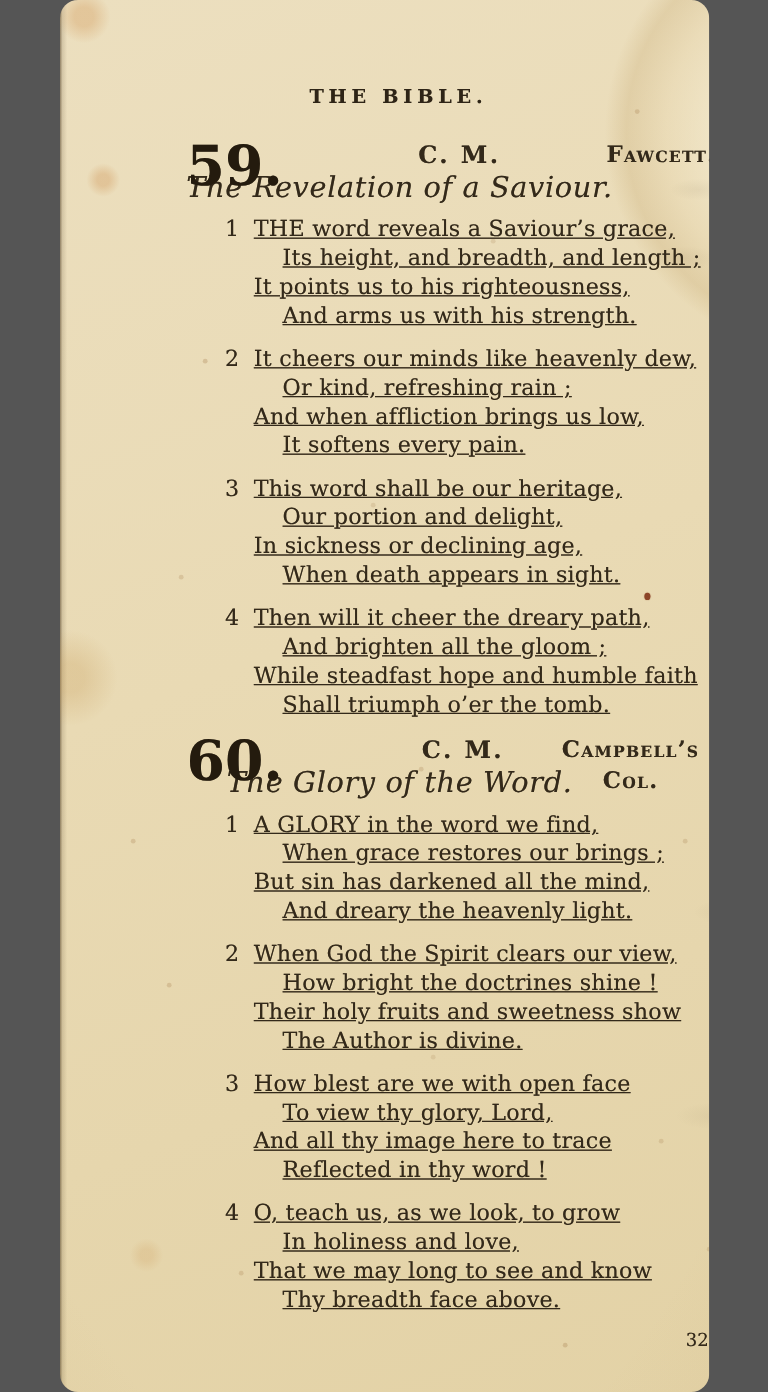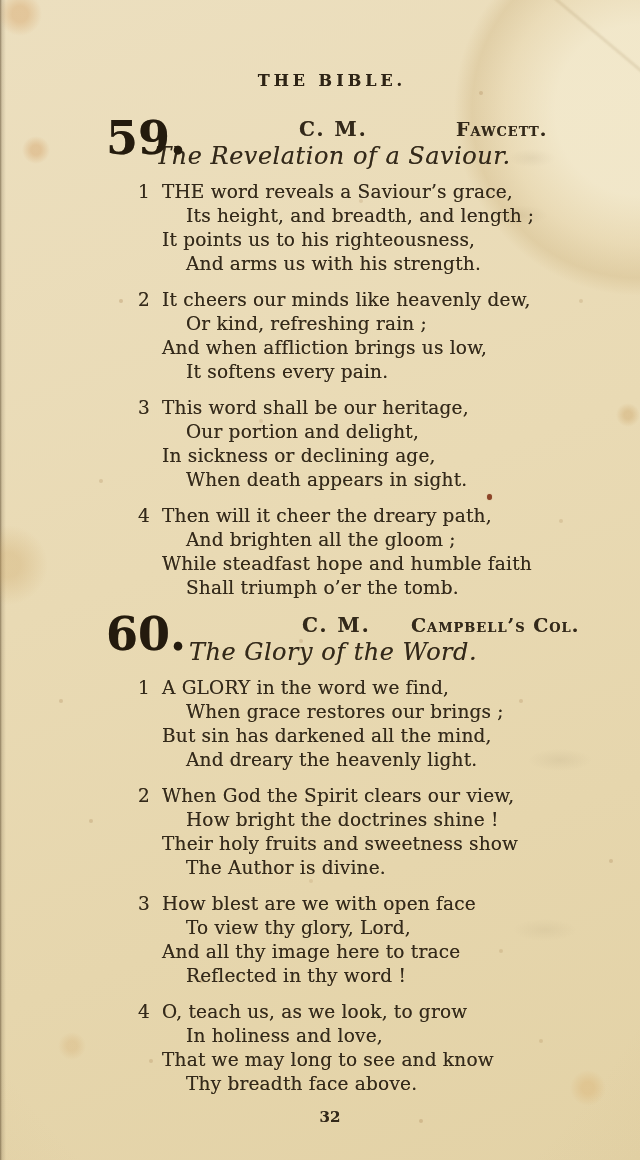--- a/index.html
+++ b/index.html
@@ -1,18 +1,18 @@
 <!DOCTYPE html>
 <html><head>
 <meta charset="utf-8">
 <style>
   html,body { margin:0; padding:0; background:#555; }
   .page {
     position:relative;
-    width:640px; height:1160px;
+    width:541px; height:1160px;
     margin:0 auto;
     overflow:hidden;
     font-family:"DejaVu Serif","Liberation Serif",serif;
     color:#33291a;
     background-color:#e9dab6;
     background-image:
       
       radial-gradient(circle at 640px 110px, rgba(247,240,216,0.55) 0 85px, rgba(233,215,175,0.25) 135px, rgba(172,132,62,0.16) 168px, rgba(172,132,62,0) 186px),
       
       radial-gradient(circle at 20px 14px, rgba(205,140,70,0.30) 0 8px, rgba(205,140,70,0) 22px),
@@ -25,20 +25,21 @@
       radial-gradient(ellipse 34px 13px at 532px 158px, rgba(90,70,40,0.10), rgba(90,70,40,0) 70%),
       radial-gradient(ellipse 40px 14px at 520px 215px, rgba(90,70,40,0.08), rgba(90,70,40,0) 70%),
       radial-gradient(ellipse 46px 16px at 560px 760px, rgba(90,70,40,0.07), rgba(90,70,40,0) 70%),
       radial-gradient(ellipse 46px 16px at 545px 930px, rgba(90,70,40,0.06), rgba(90,70,40,0) 70%),
       
       linear-gradient(90deg, rgba(70,52,26,0.55) 0px, rgba(70,52,26,0.15) 2px, rgba(70,52,26,0) 6px),
       
       radial-gradient(ellipse 130% 120% at 48% 42%, rgba(250,244,222,0) 55%, rgba(170,135,75,0.20) 100%),
       
       linear-gradient(160deg, #ecdfbf 0%, #e9dab4 45%, #e3d2a6 100%);
+    border-radius: 15px;
   }
   .content { position:absolute; inset:0; padding-top:72px; box-sizing:border-box;
     text-shadow:0 0 0.5px rgba(50,38,20,0.55); }
 
   .running-head { text-align:center; padding-left:24px; font-size:16px; line-height:18px;
     font-weight:bold; letter-spacing:4px; color:#2e2416; }
 
   .hymn { position:relative; }
   .hymn-first { margin-top:26px; }
   .hymn-head { position:relative; }
@@ -46,28 +47,28 @@
     font-weight:bold; color:#241b0e;text-align:center; }
   .meter-line { position:relative; height:26px; font-size:20px; line-height:26px; }
   .meter { position:absolute; font-weight:bold; letter-spacing:2px; }
   .source { position:absolute; font-variant:small-caps; font-weight:bold; font-size:19px; letter-spacing:1px; }
   .h59 .meter { left:299px; } .h59 .source { left:424px;margin-left:32px; }
   .h60 .meter { left:302px; } .h60 .source { left:411px;text-align:center; }
   .hymn-title { text-align:center; padding-left:26px; font-style:italic; font-size:24px;
     line-height:28px; letter-spacing:0.5px; }
 
   .verses { margin-top:10px; }
-  .verse { margin:0 0 12px 0; }
+  .verse { margin:0 0 12px 0;text-decoration:underline; }
   .vline { margin:0 0 0 162px; font-size:18.5px; line-height:24px; letter-spacing:0.2px;
     white-space:nowrap; }
   .vline.indent { margin-left:186px; }
   .vnum { display:inline-block; width:24px; margin-left:-24px; }
 
-  .page-number { margin-top:2px; text-align:center; padding-left:20px; font-size:15px;
-    line-height:18px; font-weight:bold; }
+  .page-number { margin-top:2px; text-align:right; padding-left:20px; font-size:15px;
+    line-height:18px; font-weight:normal; }
 
   
   .artifact { position:absolute; pointer-events:none; }
   .ink-dot { left:487px; top:494px; width:5px; height:6px; border-radius:50%;
     background:#7c2c10; opacity:0.85; box-shadow:0 0 1px rgba(124,44,16,0.6); }
   .crease { left:538px; top:42px; width:140px; height:2px; background:rgba(140,110,60,0.22);
     transform:rotate(40deg); filter:blur(1px); }
   .speckles { left:0; top:0; width:2px; height:2px; border-radius:50%; background:transparent;
     box-shadow:
       120px 300px 0 1px rgba(150,105,55,0.25), 480px 92px 0 1px rgba(150,105,55,0.22),

